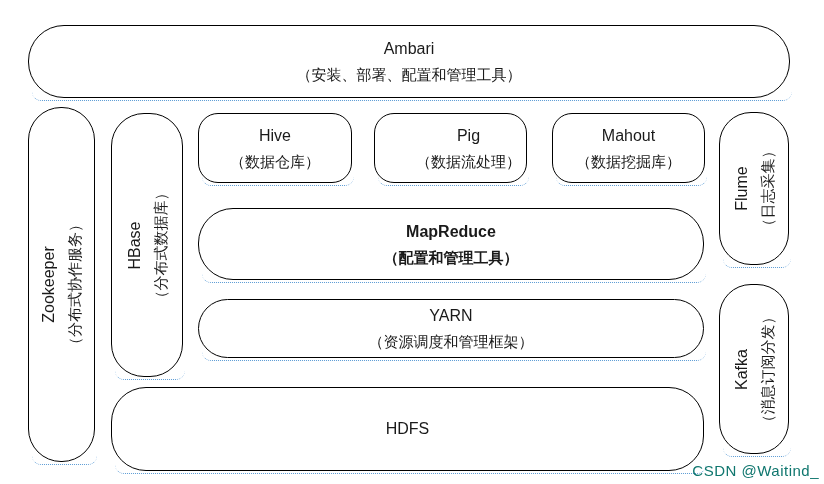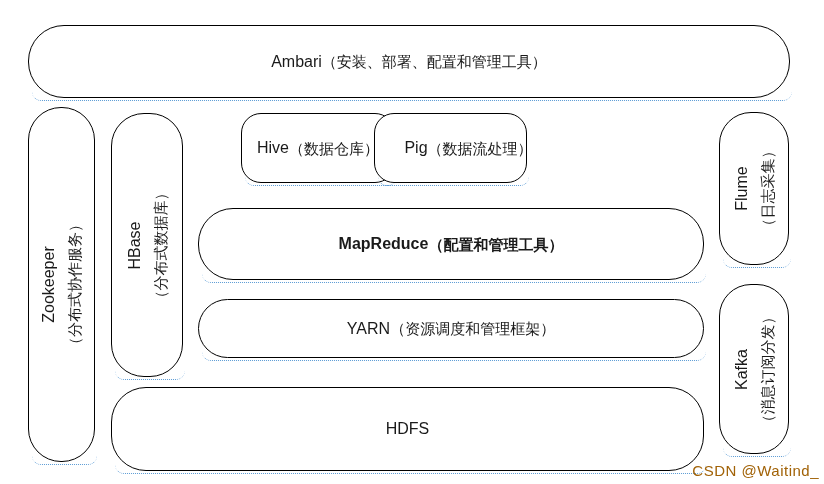--- a/index.html
+++ b/index.html
@@ -30,20 +30,21 @@
     right: -3px;
     bottom: -4px;
     height: 8px;
     border-bottom: 1px dotted #5b9bd5;
     border-bottom-left-radius: 10px;
     border-bottom-right-radius: 10px;
     pointer-events: none;
   }
   .box.h {
     display: flex;
+    flex-direction: column;
     align-items: center;
     justify-content: center;
     text-align: center;
   }
   .box.v {
     display: flex;
     align-items: center;
     justify-content: center;
   }
   .vtext {
@@ -59,34 +60,34 @@
   }
   .desc {
     font-size: 15px;
     line-height: 25px;
     white-space: nowrap;
   }
   
   .ambari    { left: 28px;  top: 25px;  width: 762px; height: 73px;  border-radius: 36px; }
   .zookeeper { left: 28px;  top: 107px; width: 67px;  height: 355px; border-radius: 33px; }
   .hbase     { left: 111px; top: 113px; width: 72px;  height: 264px; border-radius: 33px; }
-  .hive      { left: 198px; top: 113px; width: 154px; height: 70px;  border-radius: 20px; margin-left: 43px; }
+  .hive      { left: 198px; top: 113px; width: 154px; height: 70px;  border-radius: 20px; }
   .pig       { left: 374px; top: 113px; width: 153px; height: 70px;  border-radius: 20px; padding-left: 36px; }
   .mahout    { left: 552px; top: 113px; width: 153px; height: 70px;  border-radius: 20px; }
   .mapreduce { left: 198px; top: 208px; width: 506px; height: 72px;  border-radius: 35px; font-weight: bold; }
   .yarn      { left: 198px; top: 299px; width: 506px; height: 59px;  border-radius: 35px; }
   .hdfs      { left: 111px; top: 387px; width: 593px; height: 84px;  border-radius: 35px; }
   .flume     { left: 719px; top: 112px; width: 70px;  height: 153px; border-radius: 32px; }
   .kafka     { left: 719px; top: 284px; width: 70px;  height: 170px; border-radius: 32px; }
   .watermark {
     position: absolute;
     right: 5px;
     bottom: 5px;
     font-size: 15px;
-    color: #a16207;
+    color: #0f766e;
     letter-spacing: 0.5px;
     user-select: none;
   }
 </style>
 </head>
 <body>
 
 <div class="canvas">
 
   <div class="box h ambari">
@@ -111,20 +112,24 @@
   <div class="box h hive">
     <div class="name">Hive</div>
     <div class="desc">（数据仓库）</div>
   </div>
 
   <div class="box h pig">
     <div class="name">Pig</div>
     <div class="desc">（数据流处理）</div>
   </div>
 
+  <div class="box h mahout">
+    <div class="name">Mahout</div>
+    <div class="desc">（数据挖掘库）</div>
+  </div>
 
   <div class="box h mapreduce">
     <div class="name">MapReduce</div>
     <div class="desc">（配置和管理工具）</div>
   </div>
 
   <div class="box h yarn">
     <div class="name">YARN</div>
     <div class="desc">（资源调度和管理框架）</div>
   </div>

